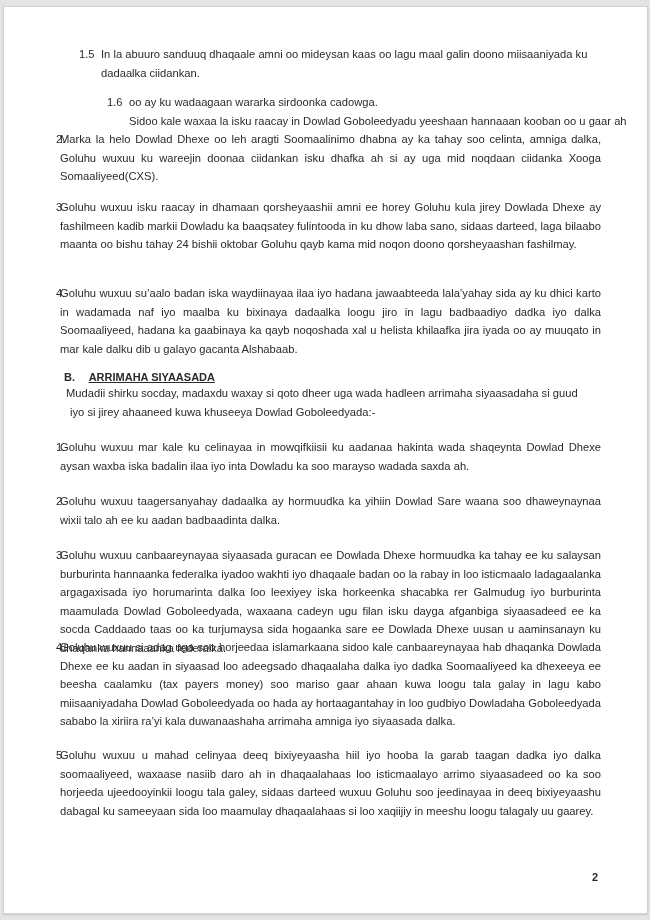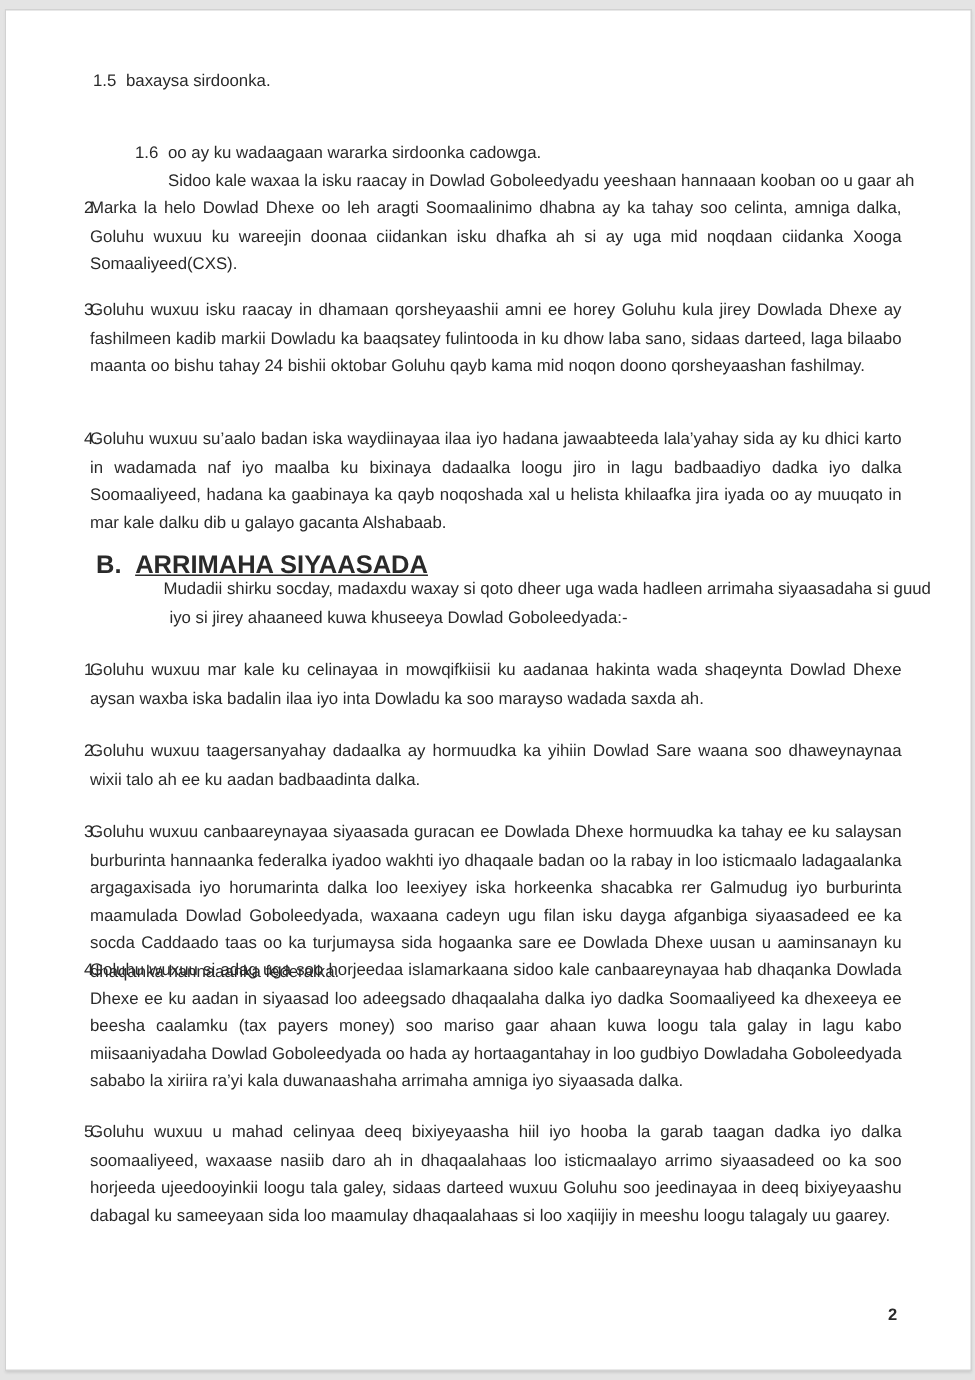--- a/index.html
+++ b/index.html
@@ -16,42 +16,43 @@
     background: #ffffff;
     border: 1px solid #d2d2d2;
     box-shadow: 0 1px 2px rgba(0,0,0,0.12);
   }
   .content {
     position: absolute; left: 0; top: 0; width: 100%; height: 100%;
     font-size: 11.2px; line-height: 18.6px;
   }
   .para { position: absolute; text-align: justify; }
   .para .txt { display: block; }
-  .sub { left: 60px; width: 532px; }
+  .sub { left: 77px; width: 532px; }
   .sub .num { position: absolute; left: -2px; top: 0; }
   .sub .txt { padding-left: 0; text-indent: 0; }
   .item { left: 52px; width: 545px; }
   .item .num { position: absolute; left: 0; top: 0; }
   .item .txt { margin-left: 4px; }
-  .heading { position: absolute; left: 60px; top: 361px; font-weight: bold; font-size: 17px; }
+  .heading { position: absolute; left: 60px; top: 361px; font-weight: bold; font-size: 11px; }
   .heading .letter { display: inline-block; width: 22px; }
   .heading .title { text-decoration: underline; }
-  .intro { left: 62px; width: 535px; margin-left: 43px; }
+  .intro { left: 62px; width: 535px; }
   .intro .line2 { padding-left: 4px; }
   .page-number { position: absolute; left: 588px; top: 861px; font-size: 11px; font-weight: bold; }
 </style>
 </head>
 <body>
 
 <div class="page">
   <div class="content">
 
     <div class="para sub" style="top:38px;">
       <span class="num">1.5</span>
-      <span class="txt" style="padding-left:20px;">baxaysa sirdoonka.</span>
+      <span class="txt" style="padding-left:20px;">In la abuuro sanduuq dhaqaale amni oo mideysan kaas oo lagu maal galin doono miisaaniyada ku</span>
+      <span class="txt" style="padding-left:20px;">dadaalka ciidankan.</span>
     </div>
 
     <div class="para sub" style="top:86px;margin-left:28px;">
       <span class="num">1.6</span>
       <span class="txt" style="padding-left:20px;">oo ay ku wadaagaan wararka sirdoonka cadowga.</span>
       <span class="txt" style="padding-left:20px;">Sidoo kale waxaa la isku raacay in Dowlad Goboleedyadu yeeshaan hannaaan kooban oo u gaar ah</span>
     </div>
 
     <div class="para item" style="top:123px;">
       <span class="num">2.</span>

